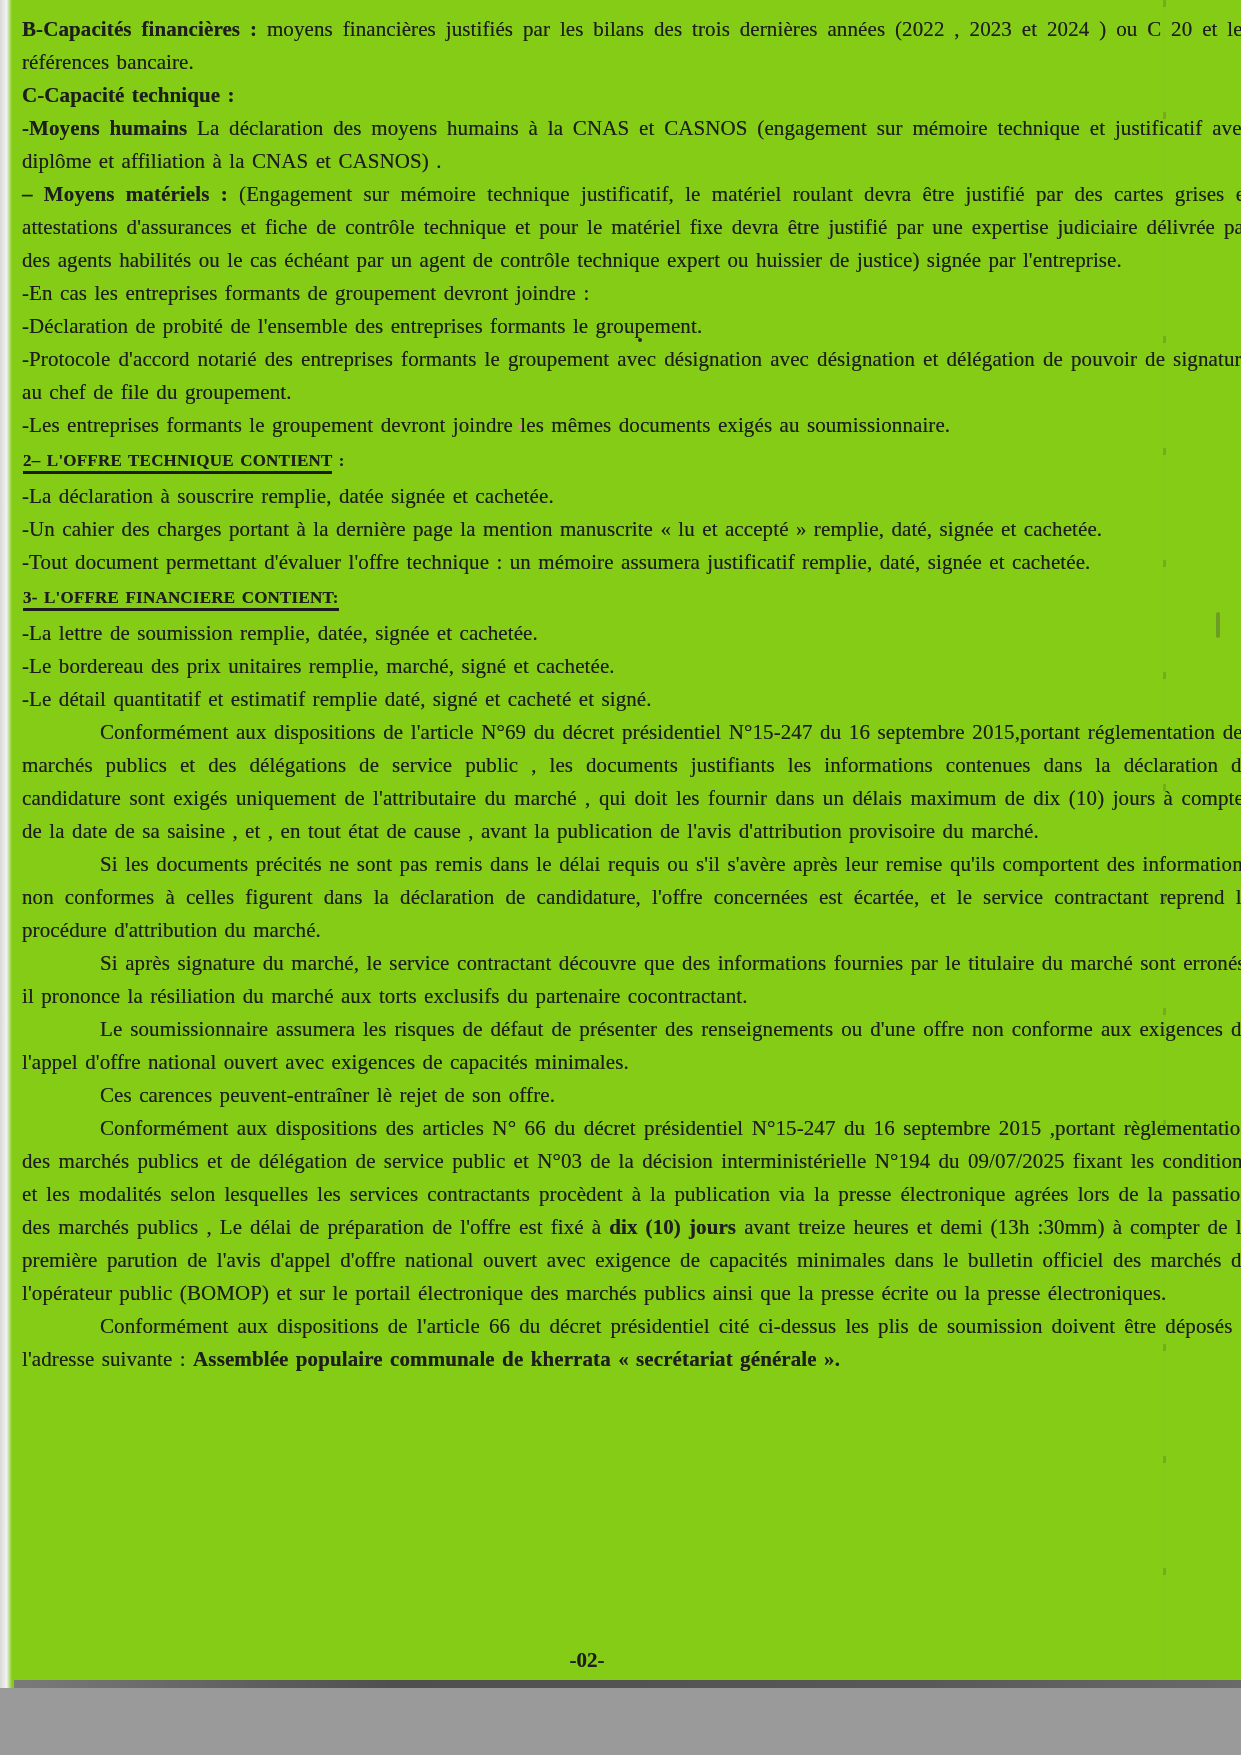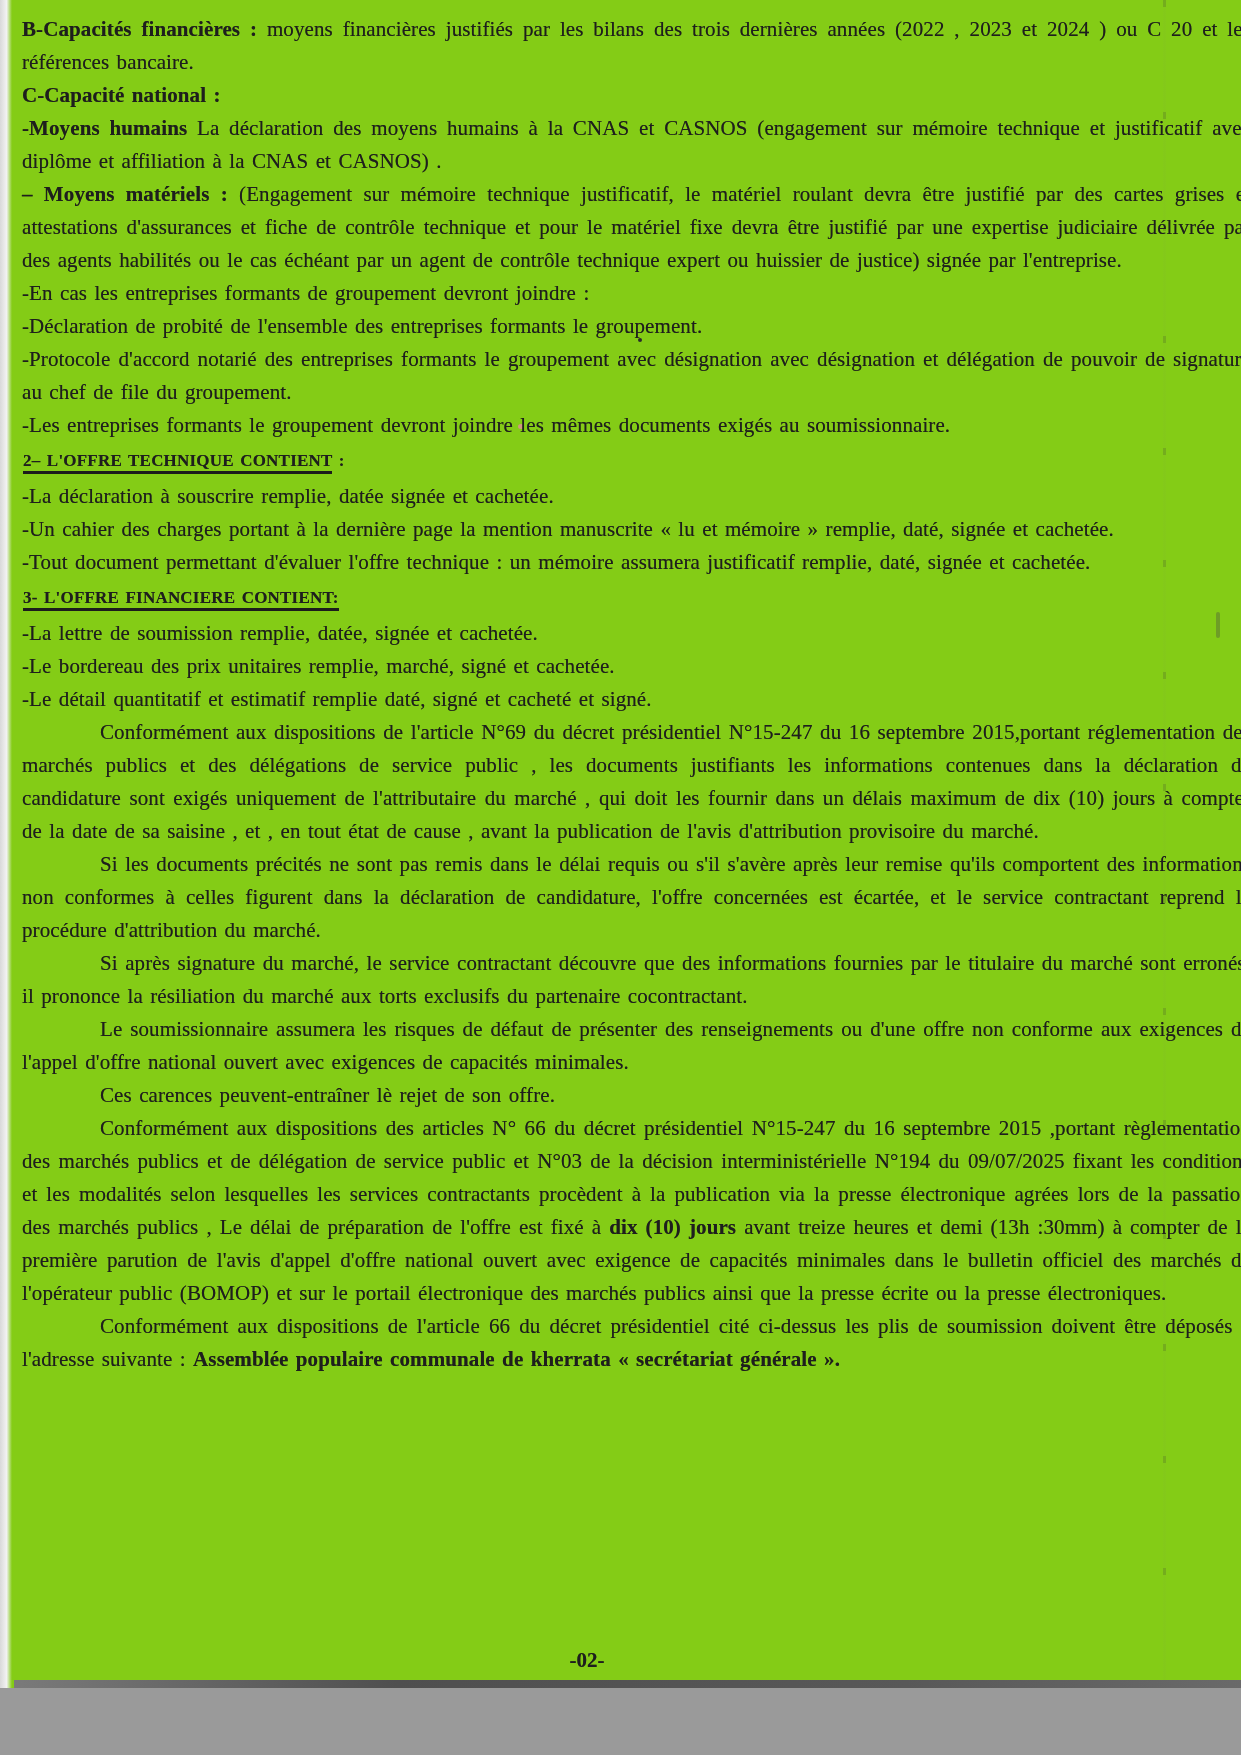--- a/index.html
+++ b/index.html
@@ -80,30 +80,30 @@
 
 <div class="page">
   <div class="left-edge"></div>
   <div class="fold-line"></div>
   <div class="speck-red"></div>
   <div class="speck-dot"></div>
   <div class="smudge"></div>
 
   <div class="content">
       <p class="para"><span class="b">B-Capacités financières : </span><span>moyens financières justifiés par les bilans des trois dernières années (2022 , 2023 et 2024 ) ou C 20 et les références bancaire.</span></p>
-      <p class="para"><span class="b">C-Capacité national :</span></p>
+      <p class="para"><span class="b">C-Capacité technique :</span></p>
       <p class="para"><span class="b">-Moyens humains </span><span>La déclaration des moyens humains à la CNAS et CASNOS (engagement sur mémoire technique et justificatif avec diplôme et affiliation à la CNAS et CASNOS) .</span></p>
       <p class="para"><span class="b">– Moyens matériels : </span><span>(Engagement sur mémoire technique justificatif, le matériel roulant devra être justifié par des cartes grises et attestations d'assurances et fiche de contrôle technique et pour le matériel fixe devra être justifié par une expertise judiciaire délivrée par des agents habilités ou le cas échéant par un agent de contrôle technique expert ou huissier de justice) signée par l'entreprise.</span></p>
       <p class="para"><span>-En cas les entreprises formants de groupement devront joindre :</span></p>
       <p class="para"><span>-Déclaration de probité de l'ensemble des entreprises formants le groupement.</span></p>
       <p class="para"><span>-Protocole d'accord notarié des entreprises formants le groupement avec désignation avec désignation et délégation de pouvoir de signature au chef de file du groupement.</span></p>
       <p class="para"><span>-Les entreprises formants le groupement devront joindre les mêmes documents exigés au soumissionnaire.</span></p>
       <p class="para heading"><span class="b u">2– L'OFFRE TECHNIQUE CONTIENT</span><span class="b"> :</span></p>
       <p class="para"><span>-La déclaration à souscrire remplie, datée signée et cachetée.</span></p>
-      <p class="para"><span>-Un cahier des charges portant à la dernière page la mention manuscrite « lu et mémoire » remplie, daté, signée et cachetée.</span></p>
+      <p class="para"><span>-Un cahier des charges portant à la dernière page la mention manuscrite « lu et accepté » remplie, daté, signée et cachetée.</span></p>
       <p class="para"><span>-Tout document permettant d'évaluer l'offre technique : un mémoire assumera justificatif remplie, daté, signée et cachetée.</span></p>
       <p class="para heading"><span class="b u">3- L'OFFRE FINANCIERE CONTIENT:</span></p>
       <p class="para"><span>-La lettre de soumission remplie, datée, signée et cachetée.</span></p>
       <p class="para"><span>-Le bordereau des prix unitaires remplie, marché, signé et cachetée.</span></p>
       <p class="para"><span>-Le détail quantitatif et estimatif remplie daté, signé et cacheté et signé.</span></p>
       <p class="para indent"><span>Conformément aux dispositions de l'article N°69 du décret présidentiel N°15-247 du 16 septembre 2015,portant réglementation des marchés publics et des délégations de service public , les documents justifiants les informations contenues dans la déclaration de candidature sont exigés uniquement de l'attributaire du marché , qui doit les fournir dans un délais maximum de dix (10) jours à compter de la date de sa saisine , et , en tout état de cause , avant la publication de l'avis d'attribution provisoire du marché.</span></p>
       <p class="para indent"><span>Si les documents précités ne sont pas remis dans le délai requis ou s'il s'avère après leur remise qu'ils comportent des informations non conformes à celles figurent dans la déclaration de candidature, l'offre concernées est écartée, et le service contractant reprend la procédure d'attribution du marché.</span></p>
       <p class="para indent"><span>Si après signature du marché, le service contractant découvre que des informations fournies par le titulaire du marché sont erronés, il prononce la résiliation du marché aux torts exclusifs du partenaire cocontractant.</span></p>
       <p class="para indent"><span>Le soumissionnaire assumera les risques de défaut de présenter des renseignements ou d'une offre non conforme aux exigences de l'appel d'offre national ouvert avec exigences de capacités minimales.</span></p>
       <p class="para indent"><span>Ces carences peuvent-entraîner lè rejet de son offre.</span></p>

